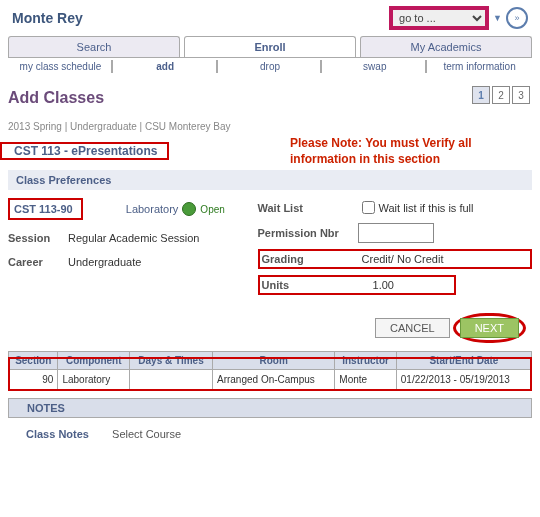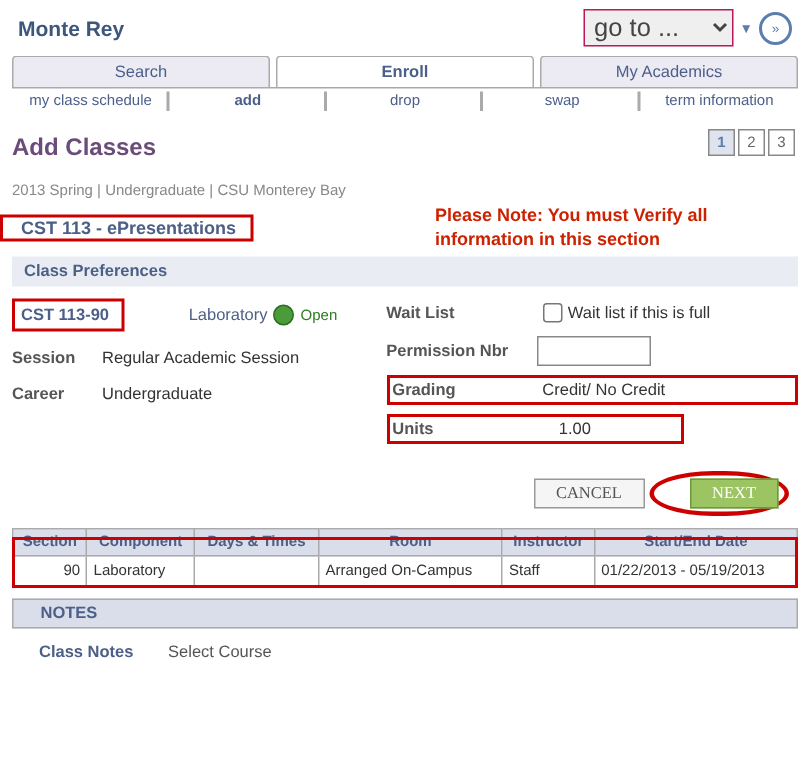--- a/index.html
+++ b/index.html
@@ -1,20 +1,20 @@
 <!DOCTYPE html>
 <html><head>
 <meta charset="utf-8">
 <style>
   body{margin:0;font-family:Arial,Helvetica,sans-serif;font-size:11px;color:#333;background:#fff;}
   .wrap{width:540px;position:relative;}
   .topbar{display:flex;justify-content:space-between;align-items:center;padding:6px 12px 2px 12px;}
   .username{color:#3d567c;font-weight:bold;font-size:14px;}
   .goto{display:flex;align-items:center;gap:4px;}
-  .goto select{font-size:17px;border:1px solid #be185d;color:#444;padding:1px 2px;width:100px;}
+  .goto select{font-size:11px;border:4px solid #be185d;color:#444;padding:1px 2px;width:100px;}
   .go-btn{width:18px;height:18px;border:2px solid #5c7dad;border-radius:50%;display:flex;align-items:center;justify-content:center;font-size:9px;color:#5c7dad;cursor:pointer;}
   .tabs{display:flex;margin:4px 8px 0 8px;gap:4px;}
   .tab{flex:1;text-align:center;padding:4px 0;border:1px solid #aaa;border-bottom:none;border-radius:3px 3px 0 0;background:#eceaf2;color:#4b5f8b;font-size:11px;cursor:pointer;}
   .tab.active{background:#fff;font-weight:bold;}
   .subtabs{display:flex;margin:0 8px;border-top:1px solid #aaa;}
   .subtab{flex:1;text-align:center;padding:3px 0;color:#4b5f8b;font-size:10px;cursor:pointer;position:relative;}
   .subtab:not(:last-child)::after{content:"";position:absolute;right:0;top:2px;bottom:2px;border-right:2px double #aaa;}
   .subtab.active{font-weight:bold;}
   h1.page{color:#6b4b7a;font-size:16px;margin:14px 8px 4px;font-weight:bold;}
   .steps{position:absolute;right:10px;top:86px;display:flex;gap:2px;}
@@ -35,21 +35,21 @@
   .open{color:#2d7a1f;font-size:10px;}
   .kv{display:flex;margin-top:12px;font-size:11px;}
   .kv .k{width:60px;color:#555;font-weight:bold;}
   .kv .v{color:#333;}
   .row{display:flex;align-items:center;font-size:11px;margin-bottom:6px;}
   .row .lbl{width:100px;color:#555;font-weight:bold;}
   .row input[type=text]{width:70px;border:1px solid #888;height:16px;}
   .row input[type=checkbox]{margin-right:4px;}
   .row.red{border:2px solid #c00;padding:2px 2px;}
   .btns{text-align:right;padding:12px 14px 8px;}
-  .btn{display:inline-block;padding:3px 14px;font-size:11px;border:1px solid #999;margin-left:20px;cursor:pointer;font-family:Liberation Serif, serif;}
+  .btn{display:inline-block;padding:3px 14px;font-size:11px;border:1px solid #999;margin-left:0;cursor:pointer;font-family:Liberation Sans, sans-serif;}
   .btn.cancel{background:#f5f5f5;color:#555;}
   .btn.next{background:#9cc463;color:#fff;border:1px solid #6a9a3c;}
   .next-circle{display:inline-block;border:3px solid #c00;border-radius:50%/55%;padding:2px 4px;}
   table.grid{border-collapse:collapse;width:calc(100% - 16px);margin:0 8px;font-size:10px;}
   table.grid th{background:#d9deea;color:#4c5f87;border:1px solid #aaa;padding:3px;font-weight:bold;}
   table.grid td{border:1px solid #aaa;padding:4px;vertical-align:top;}
   .row-hl td{position:relative;}
   .row-hl-outline{position:absolute;left:8px;right:8px;height:30px;border:2px solid #c00;pointer-events:none;margin-top:-33px;}
   .notes-hdr{background:#d9deea;color:#4c5f87;font-weight:bold;padding:3px 18px;margin:8px 8px 0;border:1px solid #aaa;font-size:11px;}
   .notes-body{margin:0 8px 14px;padding:10px 18px;font-size:11px;color:#555;}
@@ -157,21 +157,21 @@
     <th>Days &amp; Times</th>
     <th>Room</th>
     <th>Instructor</th>
     <th>Start/End Date</th>
   </tr>
   <tr class="row-hl">
     <td style="text-align:right;">90</td>
     <td>Laboratory</td>
     <td></td>
     <td>Arranged On-Campus</td>
-    <td>Staff</td>
+    <td>Monte</td>
     <td>01/22/2013 - 05/19/2013</td>
   </tr>
 </tbody>
     </table>
 <div style="position:relative;">
       <div class="row-hl-outline"></div>
     </div>
 
 <div class="notes-hdr">NOTES</div>
 <div class="notes-body">

